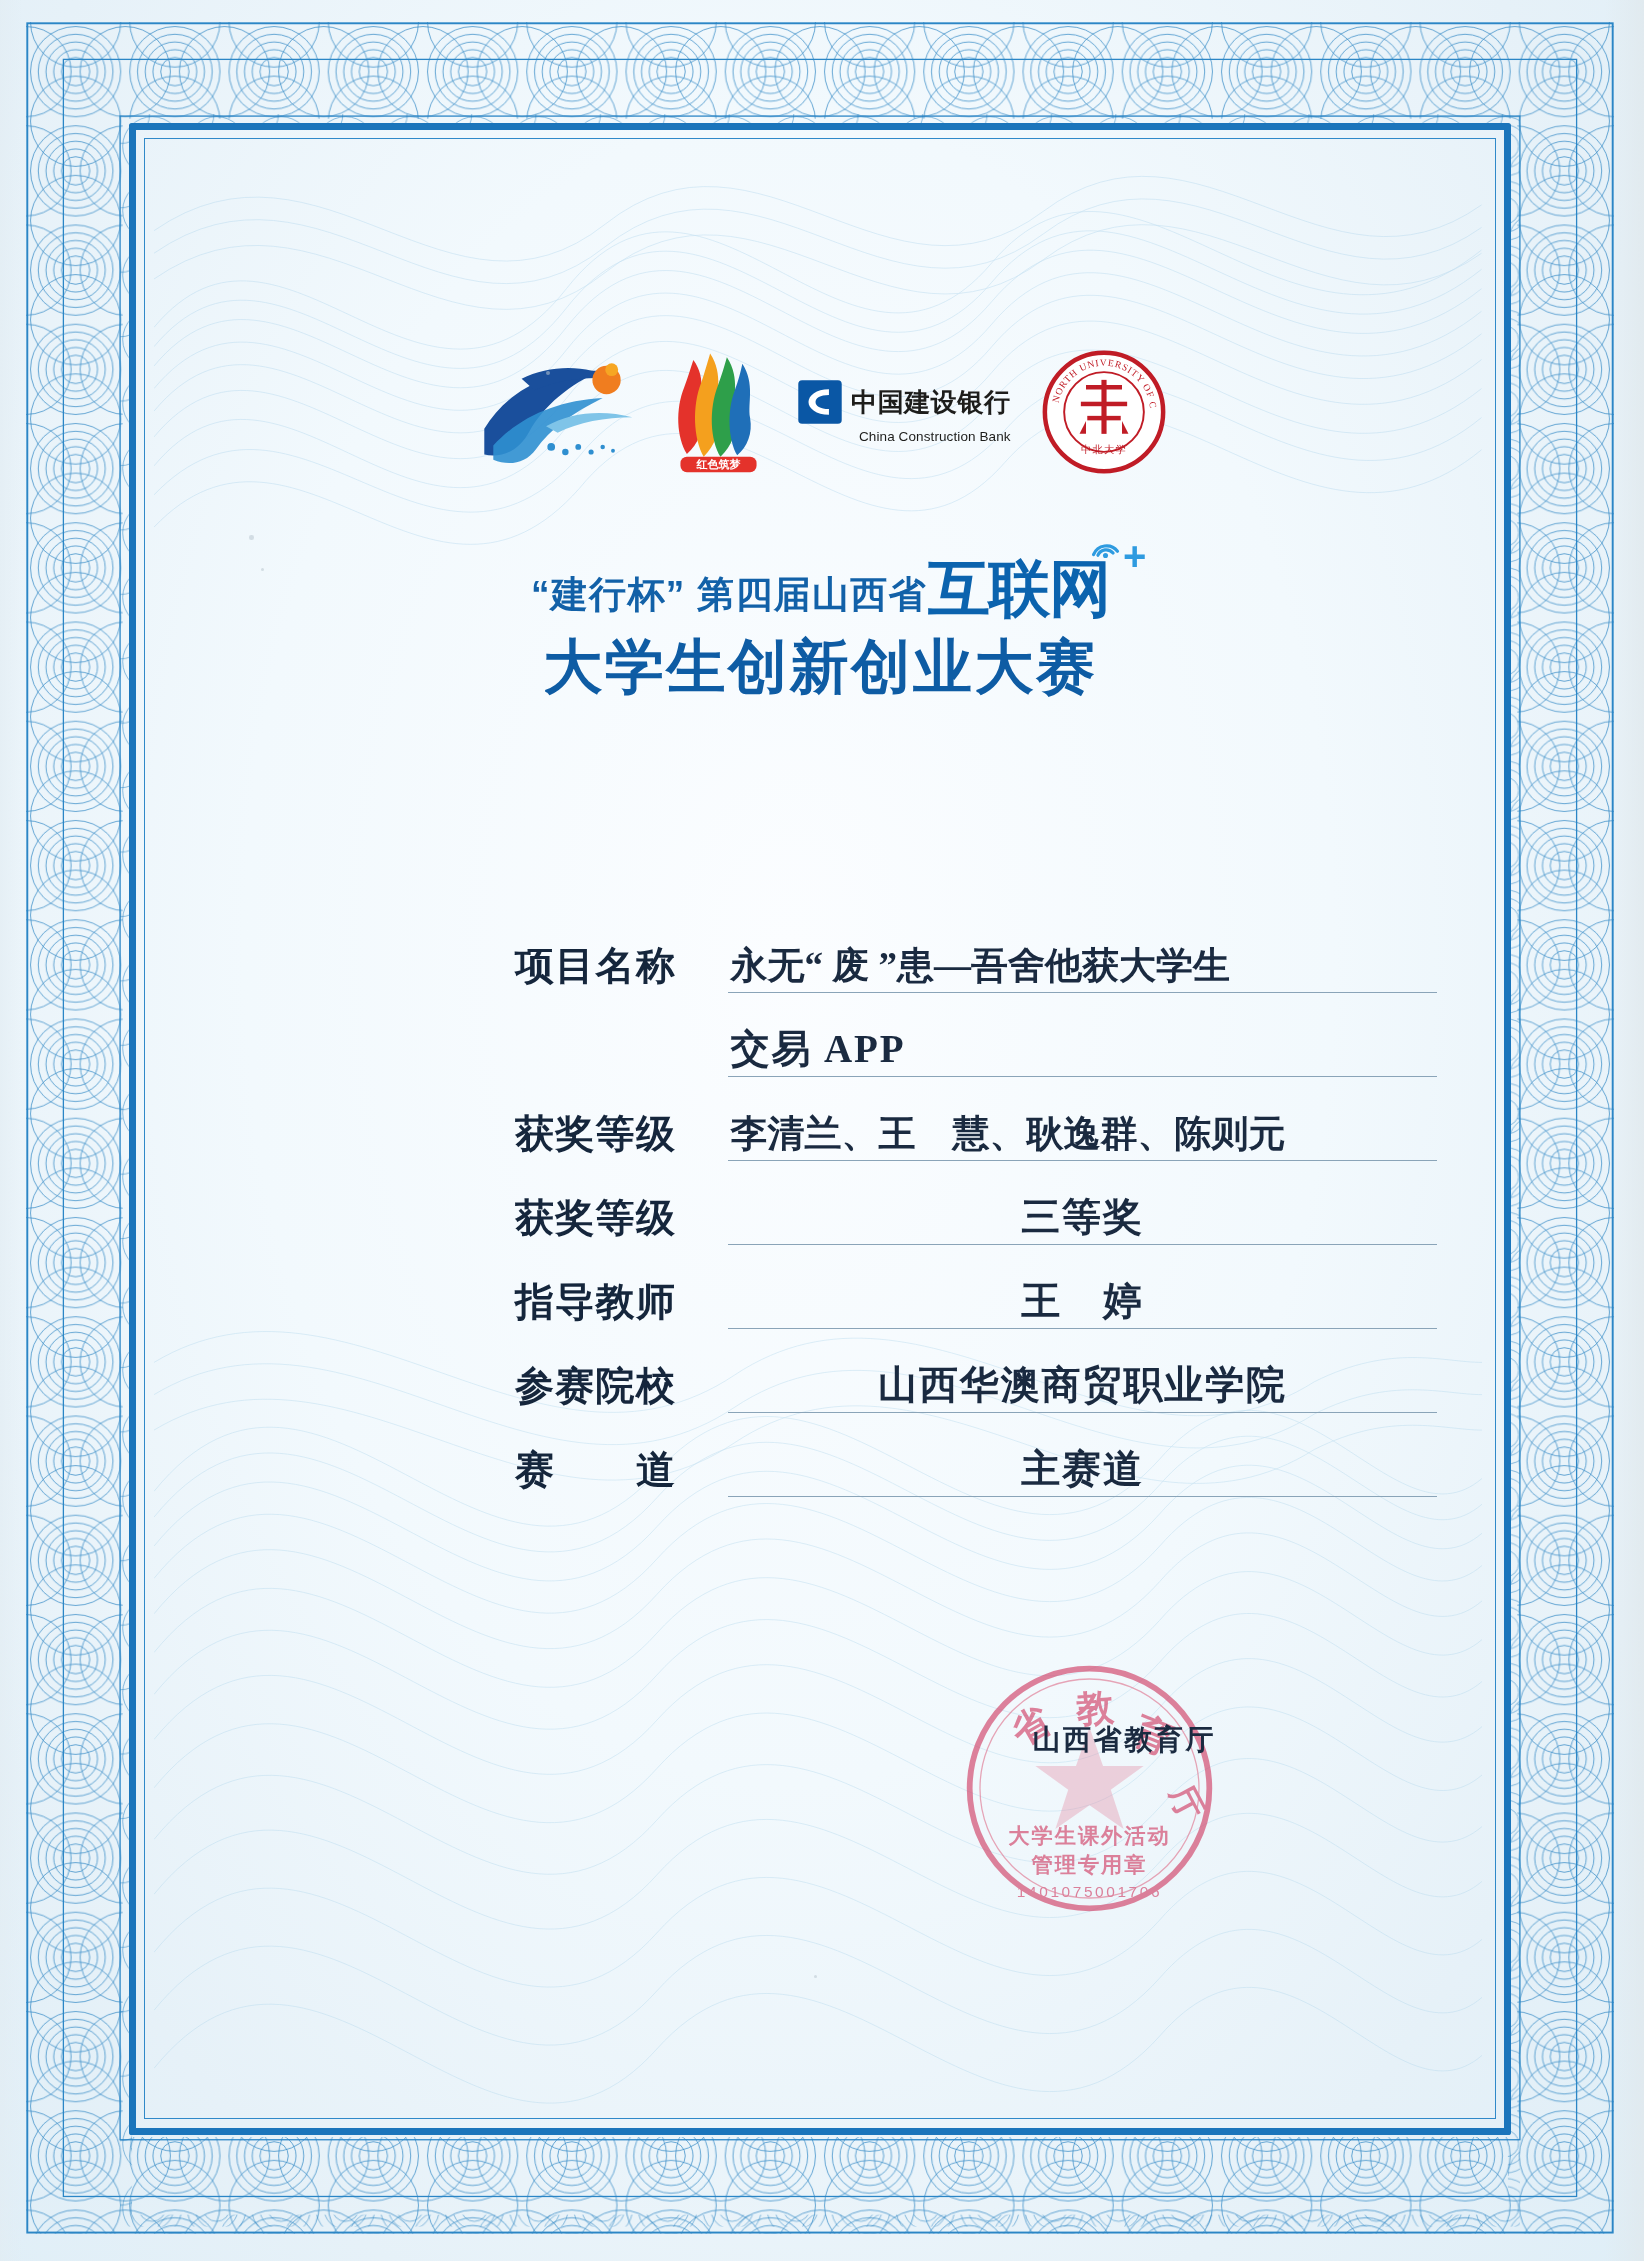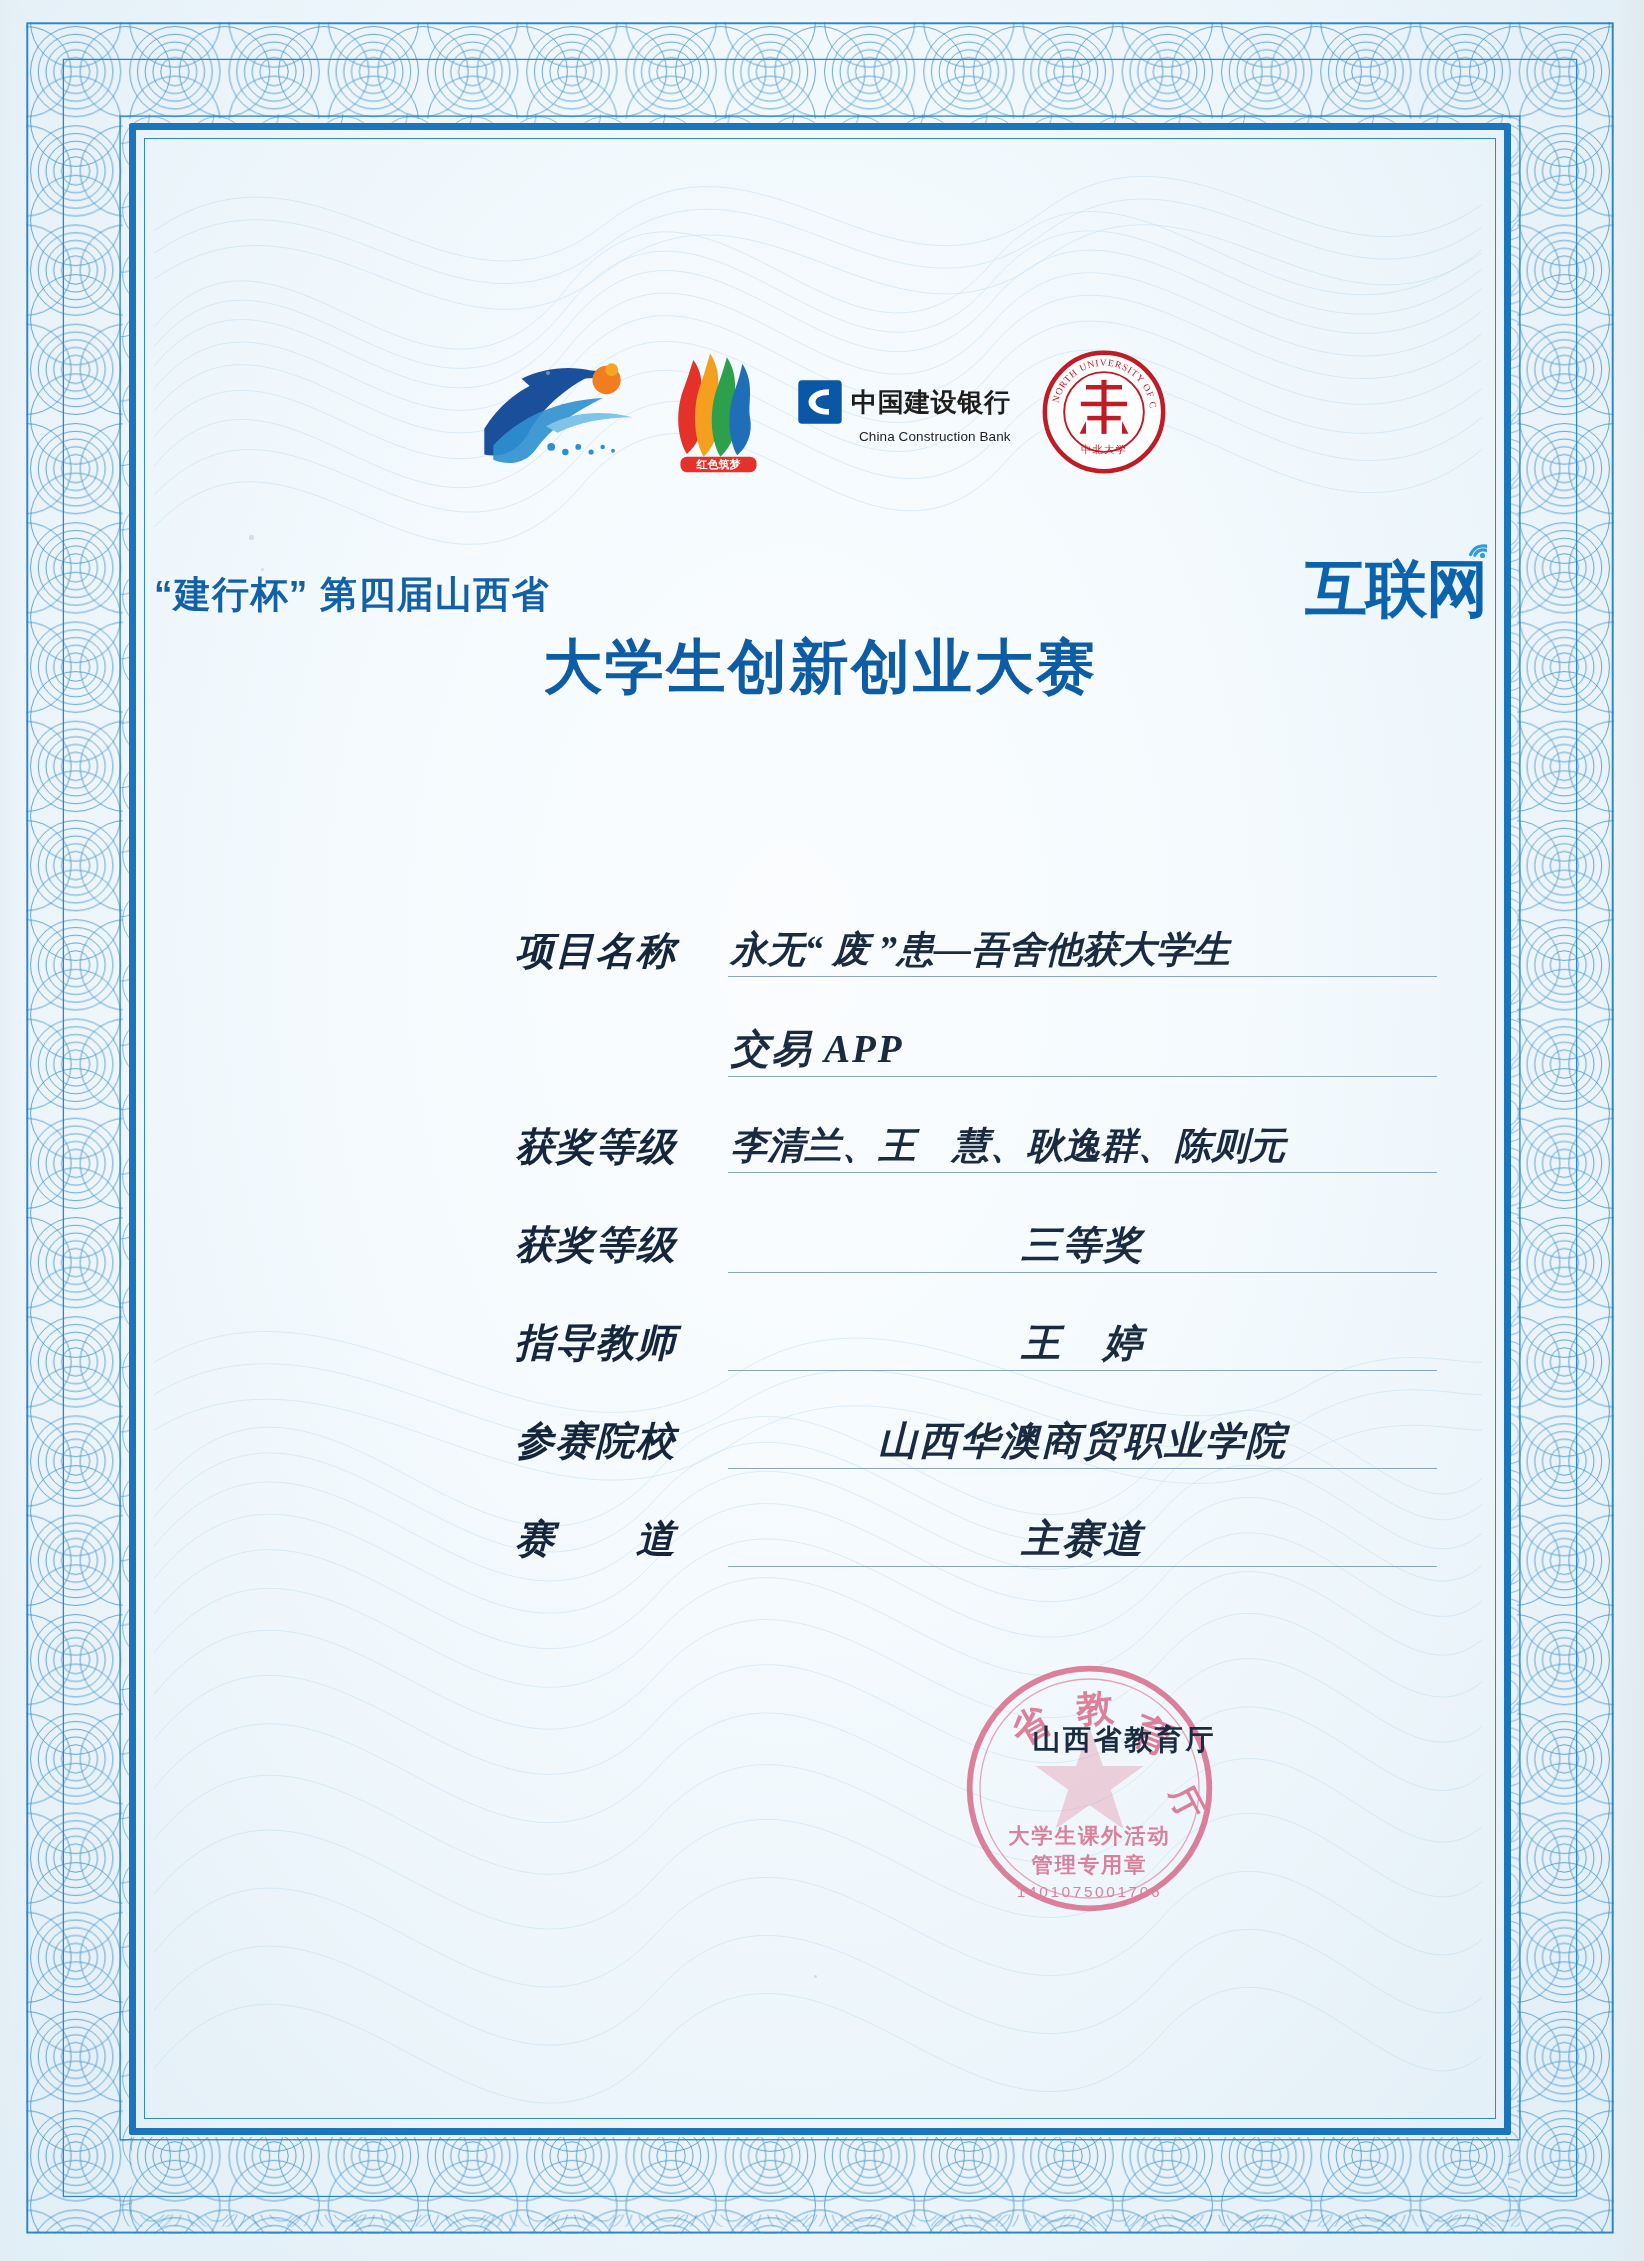--- a/index.html
+++ b/index.html
@@ -132,21 +132,21 @@
   
   #title-wrap {
     position: absolute;
     top: 413px;
     left: 0; right: 0;
     text-align: center;
   }
   #title-line1 {
     display: flex;
     align-items: flex-end;
-    justify-content: space-between;
+    justify-content: center;
     gap: 1px;
   }
   #title-pre {
     font-family: "Liberation Sans", sans-serif;
     font-weight: bold;
     font-size: 37px;
     color: #1261a8;
     letter-spacing: 1.3px;
     line-height: 1;
     padding-bottom: 6.4px;
@@ -186,24 +186,23 @@
 
   
   #form {
     position: absolute;
     top: 784px;
     left: 361px;
     width: 922px;
   }
   .row {
     display: flex;
-    align-items: flex-start;
-    margin-bottom: 36px;
+    align-items: flex-end;
+    margin-bottom: 22px;
     height: 62px;
-    font-style: italic;
   }
   .row-label {
     width: 213px;
     flex: 0 0 213px;
     font-family: "Liberation Serif", serif;
     font-weight: bold;
     font-size: 39px;
     color: #15263c;
     letter-spacing: 1.3px;
     white-space: nowrap;

